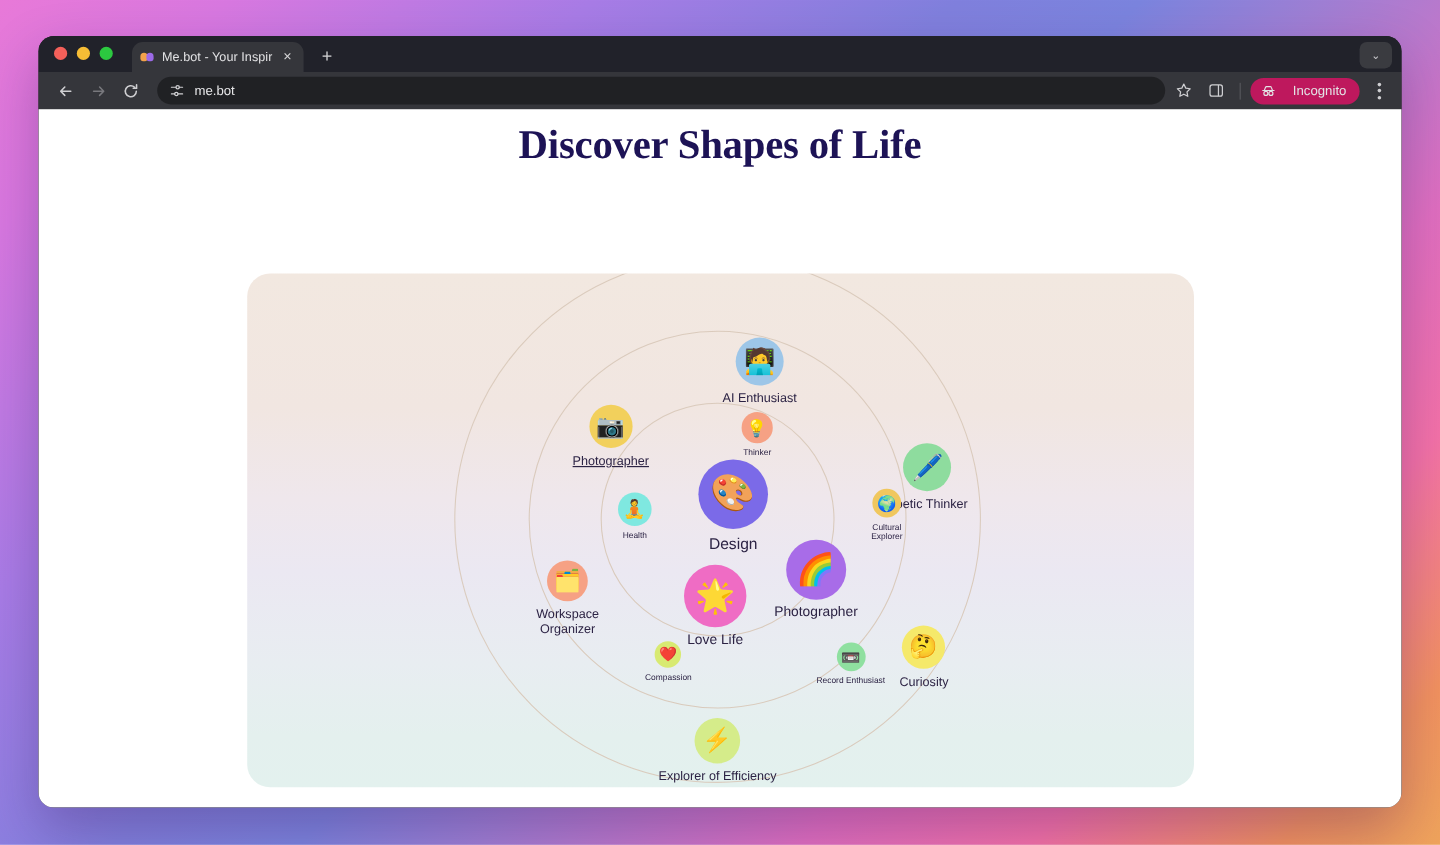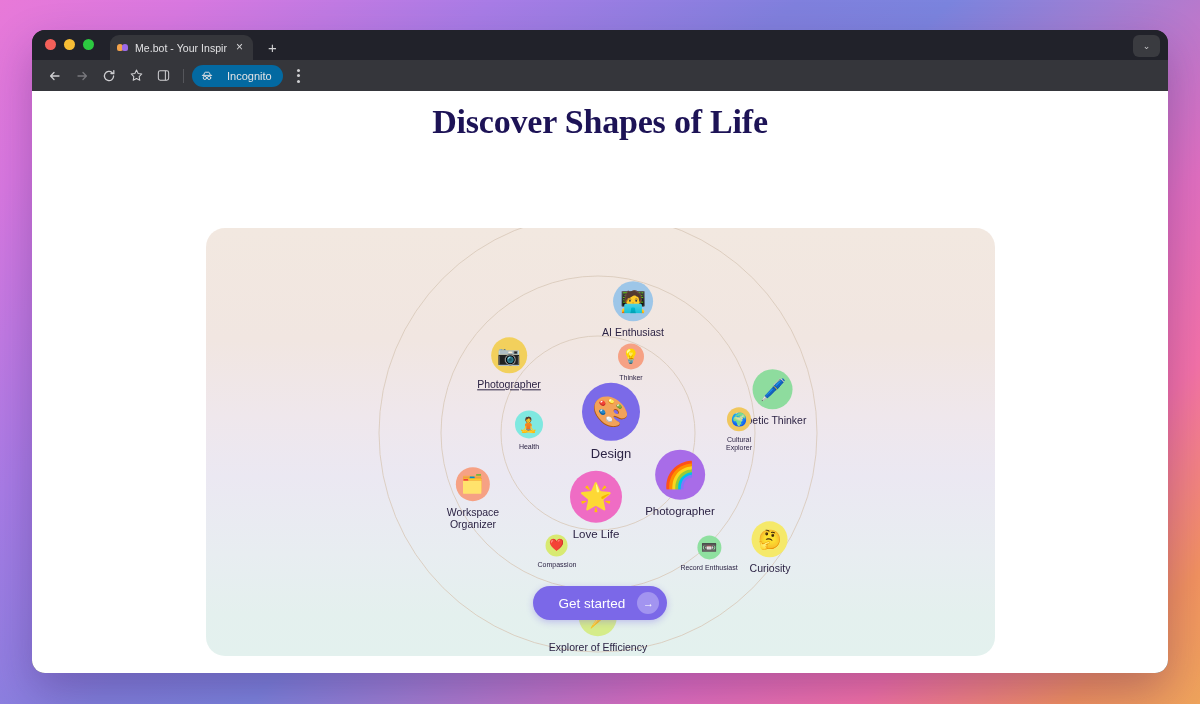--- a/index.html
+++ b/index.html
@@ -161,21 +161,21 @@
     flex: 0 0 auto;
   }
   .tb-sep {
     width: 1px; height: 14px;
     background: #55565b;
     margin: 0 5px;
   }
   .incognito-pill {
     height: 22px;
     border-radius: 11px;
-    background: #0369a1;
+    background: #be185d;
     display: flex;
     align-items: center;
     gap: 13px;
     padding: 0 11px 0 8px;
     color: #e3e3e5;
     font-size: 11px;
     flex: 0 0 auto;
   }
   .kebab {
     width: 20px; height: 24px;
@@ -318,20 +318,30 @@
           <path d="M3 7h8M8 3.5 11.4 7 8 10.5"></path>
         </svg>
     </div>
     <div class="nav-btn">
       <svg width="14" height="14" viewBox="0 0 14 14" fill="none" stroke="currentColor" stroke-width="1.3" stroke-linecap="round">
           <path d="M11.6 7a4.6 4.6 0 1 1-1.4-3.3"></path>
           <path d="M11.8 1.6v2.9H9"></path>
         </svg>
     </div>
 
+    <div class="omnibox">
+      <span class="omni-icon">
+        <svg width="13" height="13" viewBox="0 0 14 14" fill="none" stroke="#cfcfd2" stroke-width="1.1" stroke-linecap="round">
+          <path d="M2 4h4M9 4h3M2 10h3M8 10h4"></path>
+          <circle cx="7.6" cy="4" r="1.5"></circle>
+            <circle cx="6.4" cy="10" r="1.5"></circle>
+        </svg>
+      </span>
+      <span class="omni-url" title="Search Google or type a URL">me.bot</span>
+    </div>
 
     <div class="tb-icon">
       <svg width="15" height="15" viewBox="0 0 16 16" fill="none" stroke="currentColor" stroke-width="1.1" stroke-linejoin="round">
           <path d="M8 2.2l1.75 3.6 3.95.56-2.86 2.76.68 3.92L8 11.2l-3.52 1.84.68-3.92L2.3 6.36l3.95-.56z"></path>
         </svg>
     </div>
     <div class="tb-icon">
       <svg width="15" height="15" viewBox="0 0 16 16" fill="none" stroke="currentColor" stroke-width="1.1" stroke-linejoin="round">
           <rect x="2.5" y="3" width="11" height="10" rx="2"></rect>
           <path d="M10 3v10"></path>
@@ -421,21 +431,15 @@
             <div class="bubble-circle" style="width: 36px; height: 36px; background: rgb(245, 233, 106); font-size: 19px;">🤔</div>
             <div class="bubble-label" style="font-size: 10.5px;">Curiosity</div>
           </div>
           <div class="bubble" style="left: 392px; top: 398px;">
             <div class="bubble-circle" style="width: 38px; height: 38px; background: rgb(213, 236, 138); font-size: 20px;">⚡</div>
             <div class="bubble-label" style="font-size: 10.5px;">Explorer of Efficiency</div>
           </div>
         </div>
     </div>
 
-    <div class="cta-wrap">
-      <div class="cta-button">
-        <span>Get started</span>
-        <span class="cta-arrow">→</span>
-      </div>
-    </div>
 
   </div>
 </div>
 
 </body></html>

